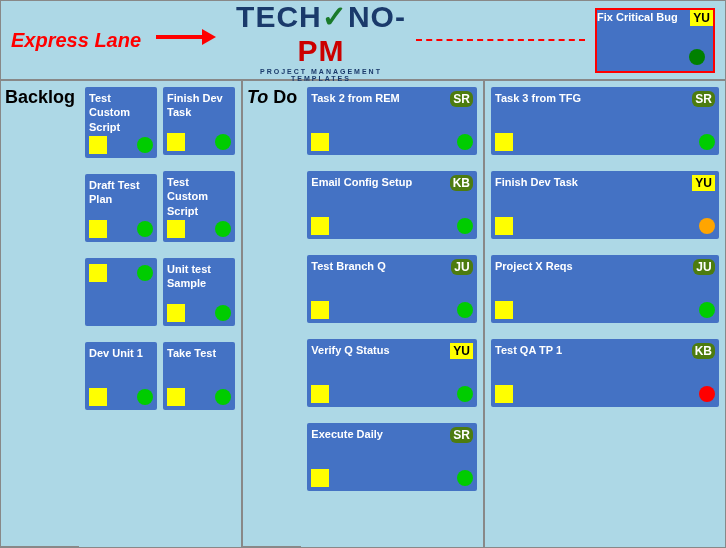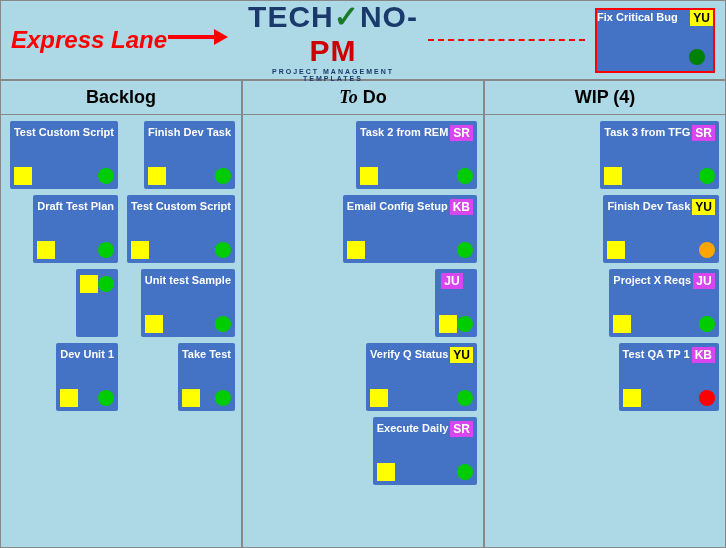--- a/index.html
+++ b/index.html
@@ -17,24 +17,24 @@
       display: flex;
       align-items: center;
       background: #add8e6;
       padding: 6px 10px;
       height: 80px;
       border: 1px solid #888;
       position: relative;
     }
     .express-lane-label {
       color: red;
-      font-size: 24px;
+      font-size: 20px;
       font-weight: bold;
       font-style: italic;
-      margin-right: 1px;
+      margin-right: 15px;
       white-space: nowrap;
     }
     .express-lane-arrow {
       color: red;
       font-size: 28px;
       margin-right: 20px;
     }
     .logo-area {
       flex: 1;
       display: flex;
@@ -66,21 +66,21 @@
     .board {
       display: flex;
       flex: 1;
       background: #fff;
       height: calc(548px - 80px);
     }
 
     
     .column {
       display: flex;
-      flex-direction: column;
+      flex-direction: row;
       background: #add8e6;
       border: 1px solid #888;
       flex: 1;
     }
     .column-header {
       text-align: center;
       font-size: 18px;
       font-weight: bold;
       padding: 6px 4px;
       background: #add8e6;
@@ -90,23 +90,22 @@
     .column-body {
       display: flex;
       flex-direction: row;
       flex: 1;
       gap: 6px;
       padding: 6px;
     }
     .sub-column {
       display: flex;
       flex-direction: column;
-      gap: 6px;
-      flex: 1;
-      align-items: flex-end;
+      gap: 16px;
+      flex: 1;
     }
 
     
     .card {
       background: #4472c4;
       color: white;
       border-radius: 2px;
       padding: 4px 4px 4px 4px;
       display: flex;
       flex-direction: column;
@@ -134,22 +133,23 @@
       padding: 1px 3px;
       margin-left: 2px;
       min-width: 22px;
       text-align: center;
     }
     .card-badge.yellow {
       background: yellow;
       color: #000;
     }
     .card-badge.pink {
-      background: #d946ef;
+      background: #4d7c0f;
       color: white;
+      border-radius: 6px;
     }
     .card-bottom {
       display: flex;
       flex-direction: row;
       align-items: center;
       margin-top: 2px;
       justify-content: space-between;
     }
     .card-yellow-square {
       width: 18px;
@@ -287,21 +287,21 @@
             <div class="card-yellow-square"></div>
             <div class="card-dot dot-green"></div>
           </div>
         </div>
       </div>
 
     </div>
   </div>
 
   <div class="column">
-    <div class="column-header"><span style="font-style:italic;font-weight:900;font-family:Liberation Serif, serif;">To</span> Do</div>
+    <div class="column-header"><span style="font-style:italic;font-weight:900;">To</span> Do</div>
     <div class="column-body">
       <div class="sub-column">
 
         <div class="card">
           <div class="card-top">
             <div class="card-title">Task 2 from REM</div>
             <div class="card-badge pink">SR</div>
           </div>
           <div class="card-bottom">
             <div class="card-yellow-square"></div>
@@ -315,20 +315,21 @@
             <div class="card-badge pink">KB</div>
           </div>
           <div class="card-bottom">
             <div class="card-yellow-square"></div>
             <div class="card-dot dot-green"></div>
           </div>
         </div>
 
         <div class="card">
           <div class="card-top">
+            <div class="card-title">Test Branch Q</div>
             <div class="card-badge pink">JU</div>
           </div>
           <div class="card-bottom">
             <div class="card-yellow-square"></div>
             <div class="card-dot dot-green"></div>
           </div>
         </div>
 
         <div class="card">
           <div class="card-top">
@@ -350,21 +351,20 @@
             <div class="card-yellow-square"></div>
             <div class="card-dot dot-green"></div>
           </div>
         </div>
 
       </div>
     </div>
   </div>
 
   <div class="column">
-    <div class="column-header wip-header">WIP (4)</div>
     <div class="column-body">
       <div class="sub-column">
 
         <div class="card">
           <div class="card-top">
             <div class="card-title">Task 3 from TFG</div>
             <div class="card-badge pink">SR</div>
           </div>
           <div class="card-bottom">
             <div class="card-yellow-square"></div>

